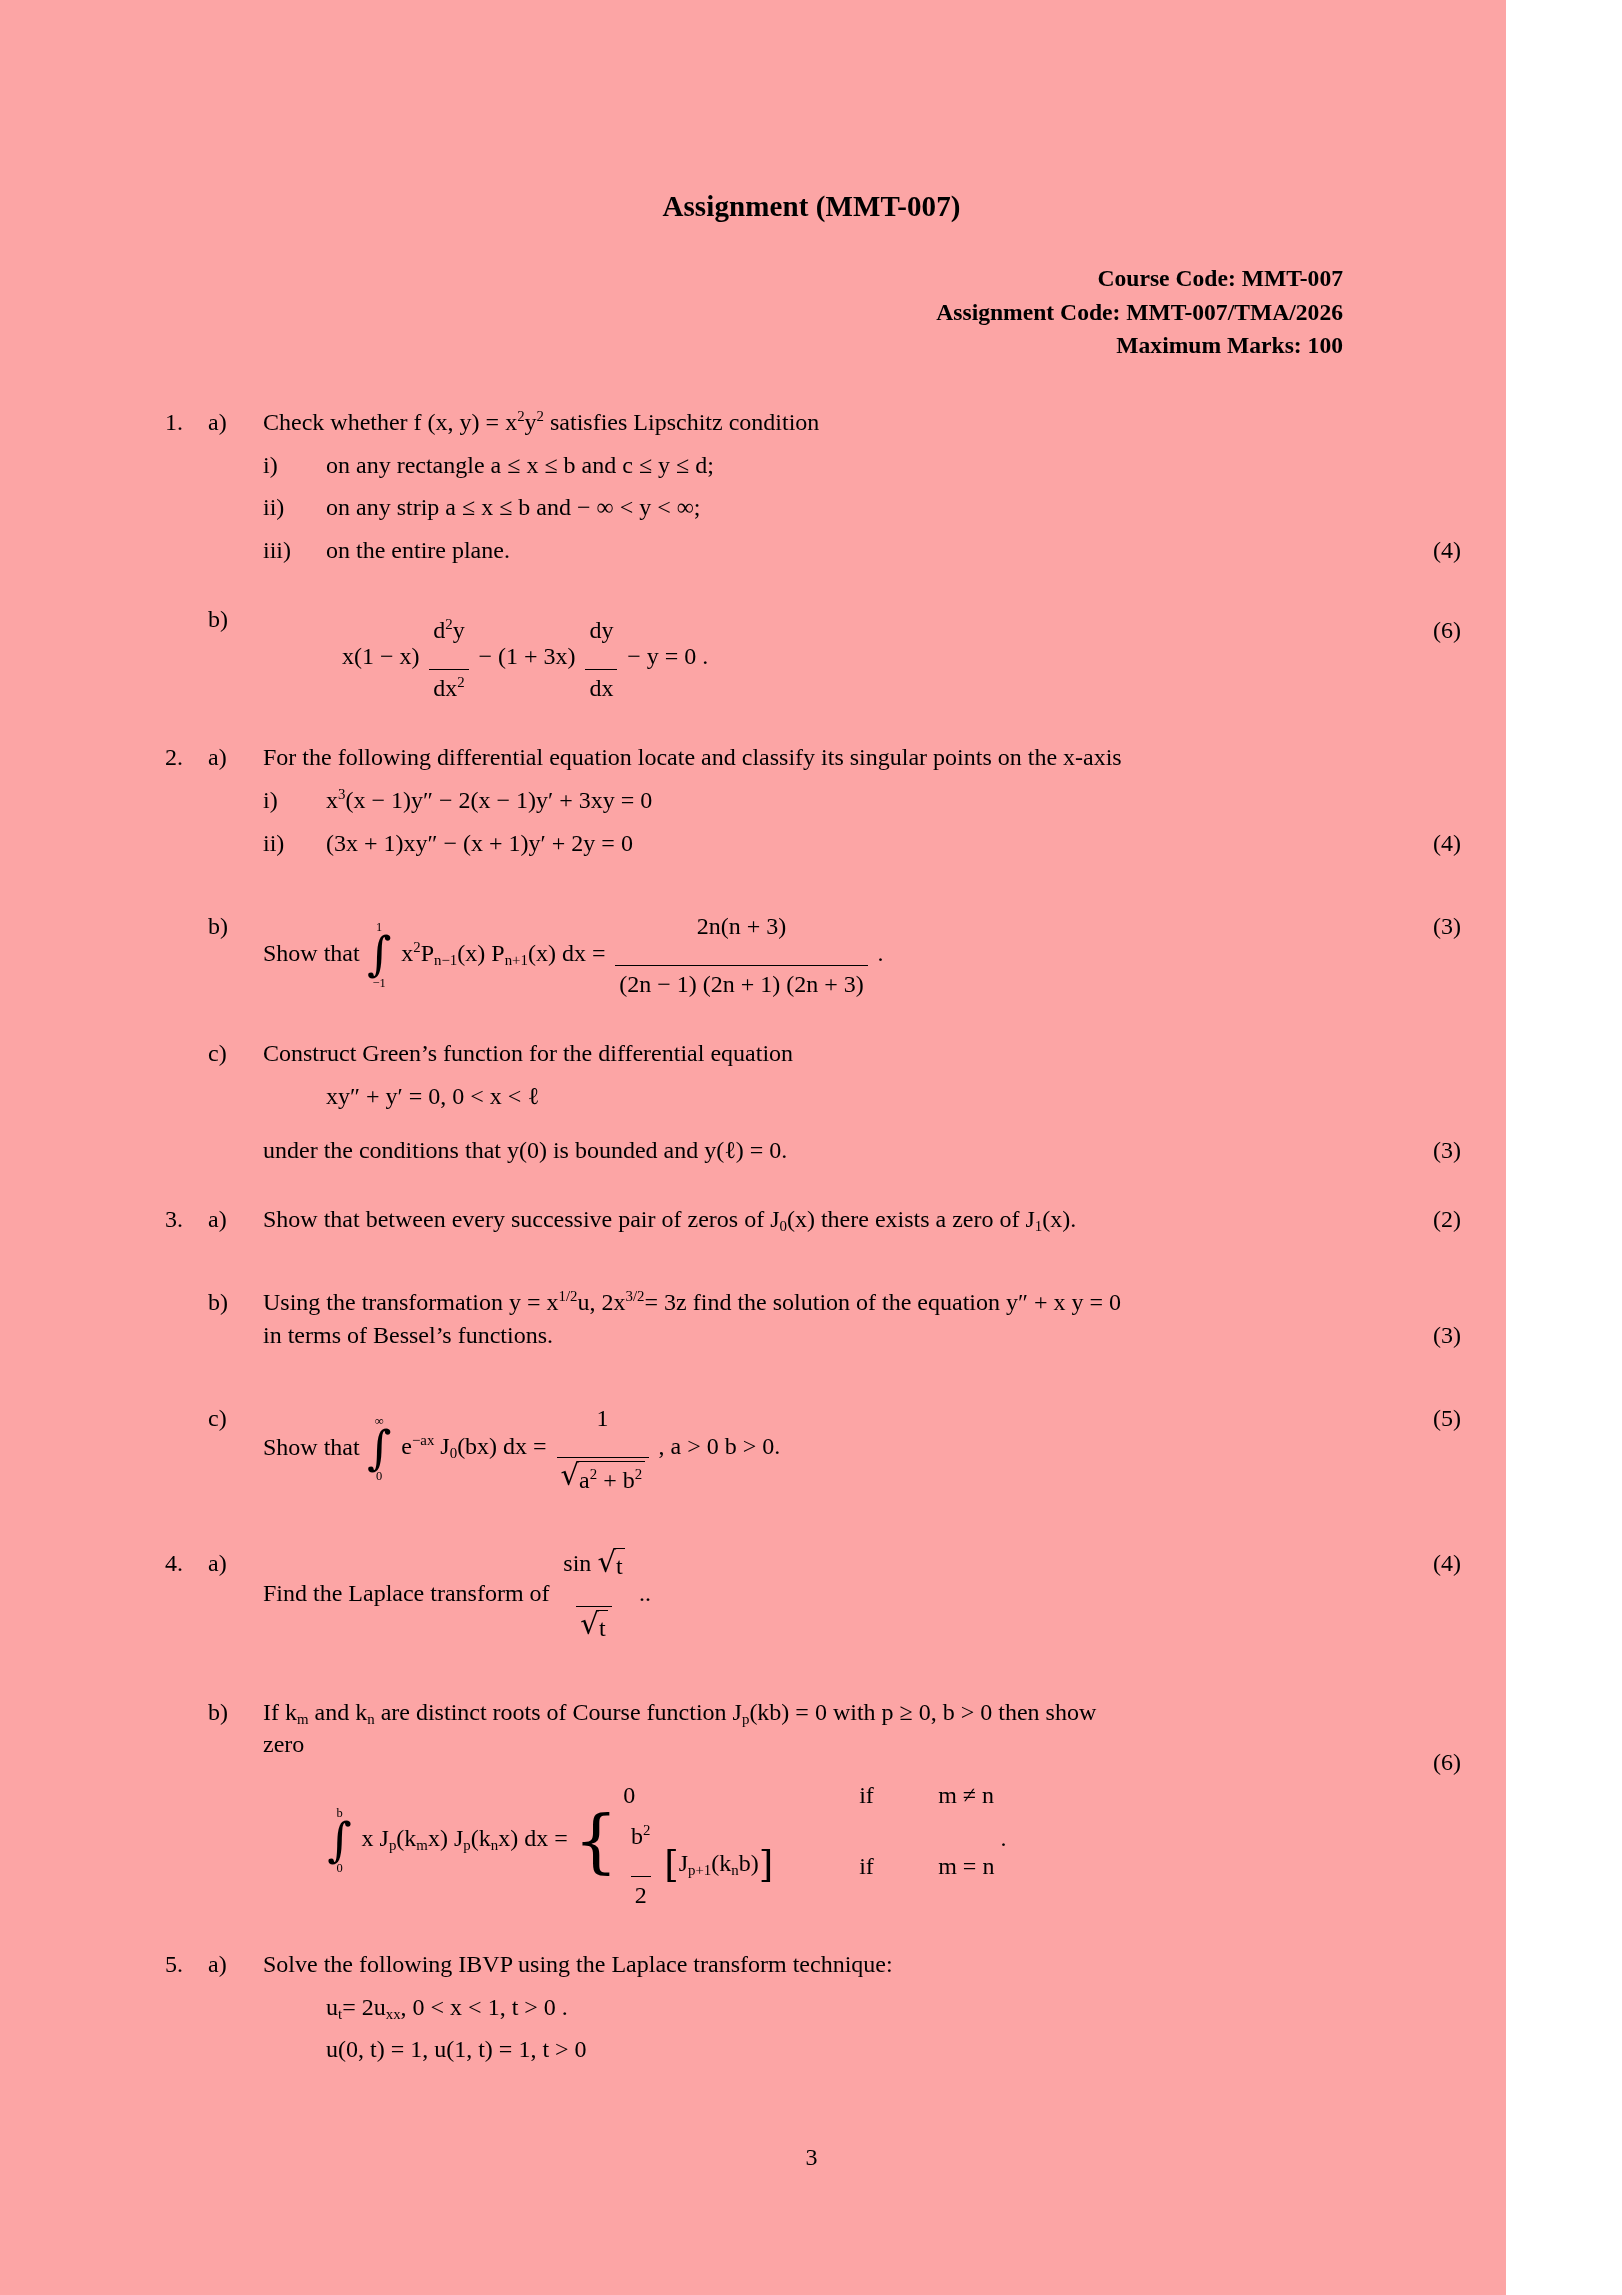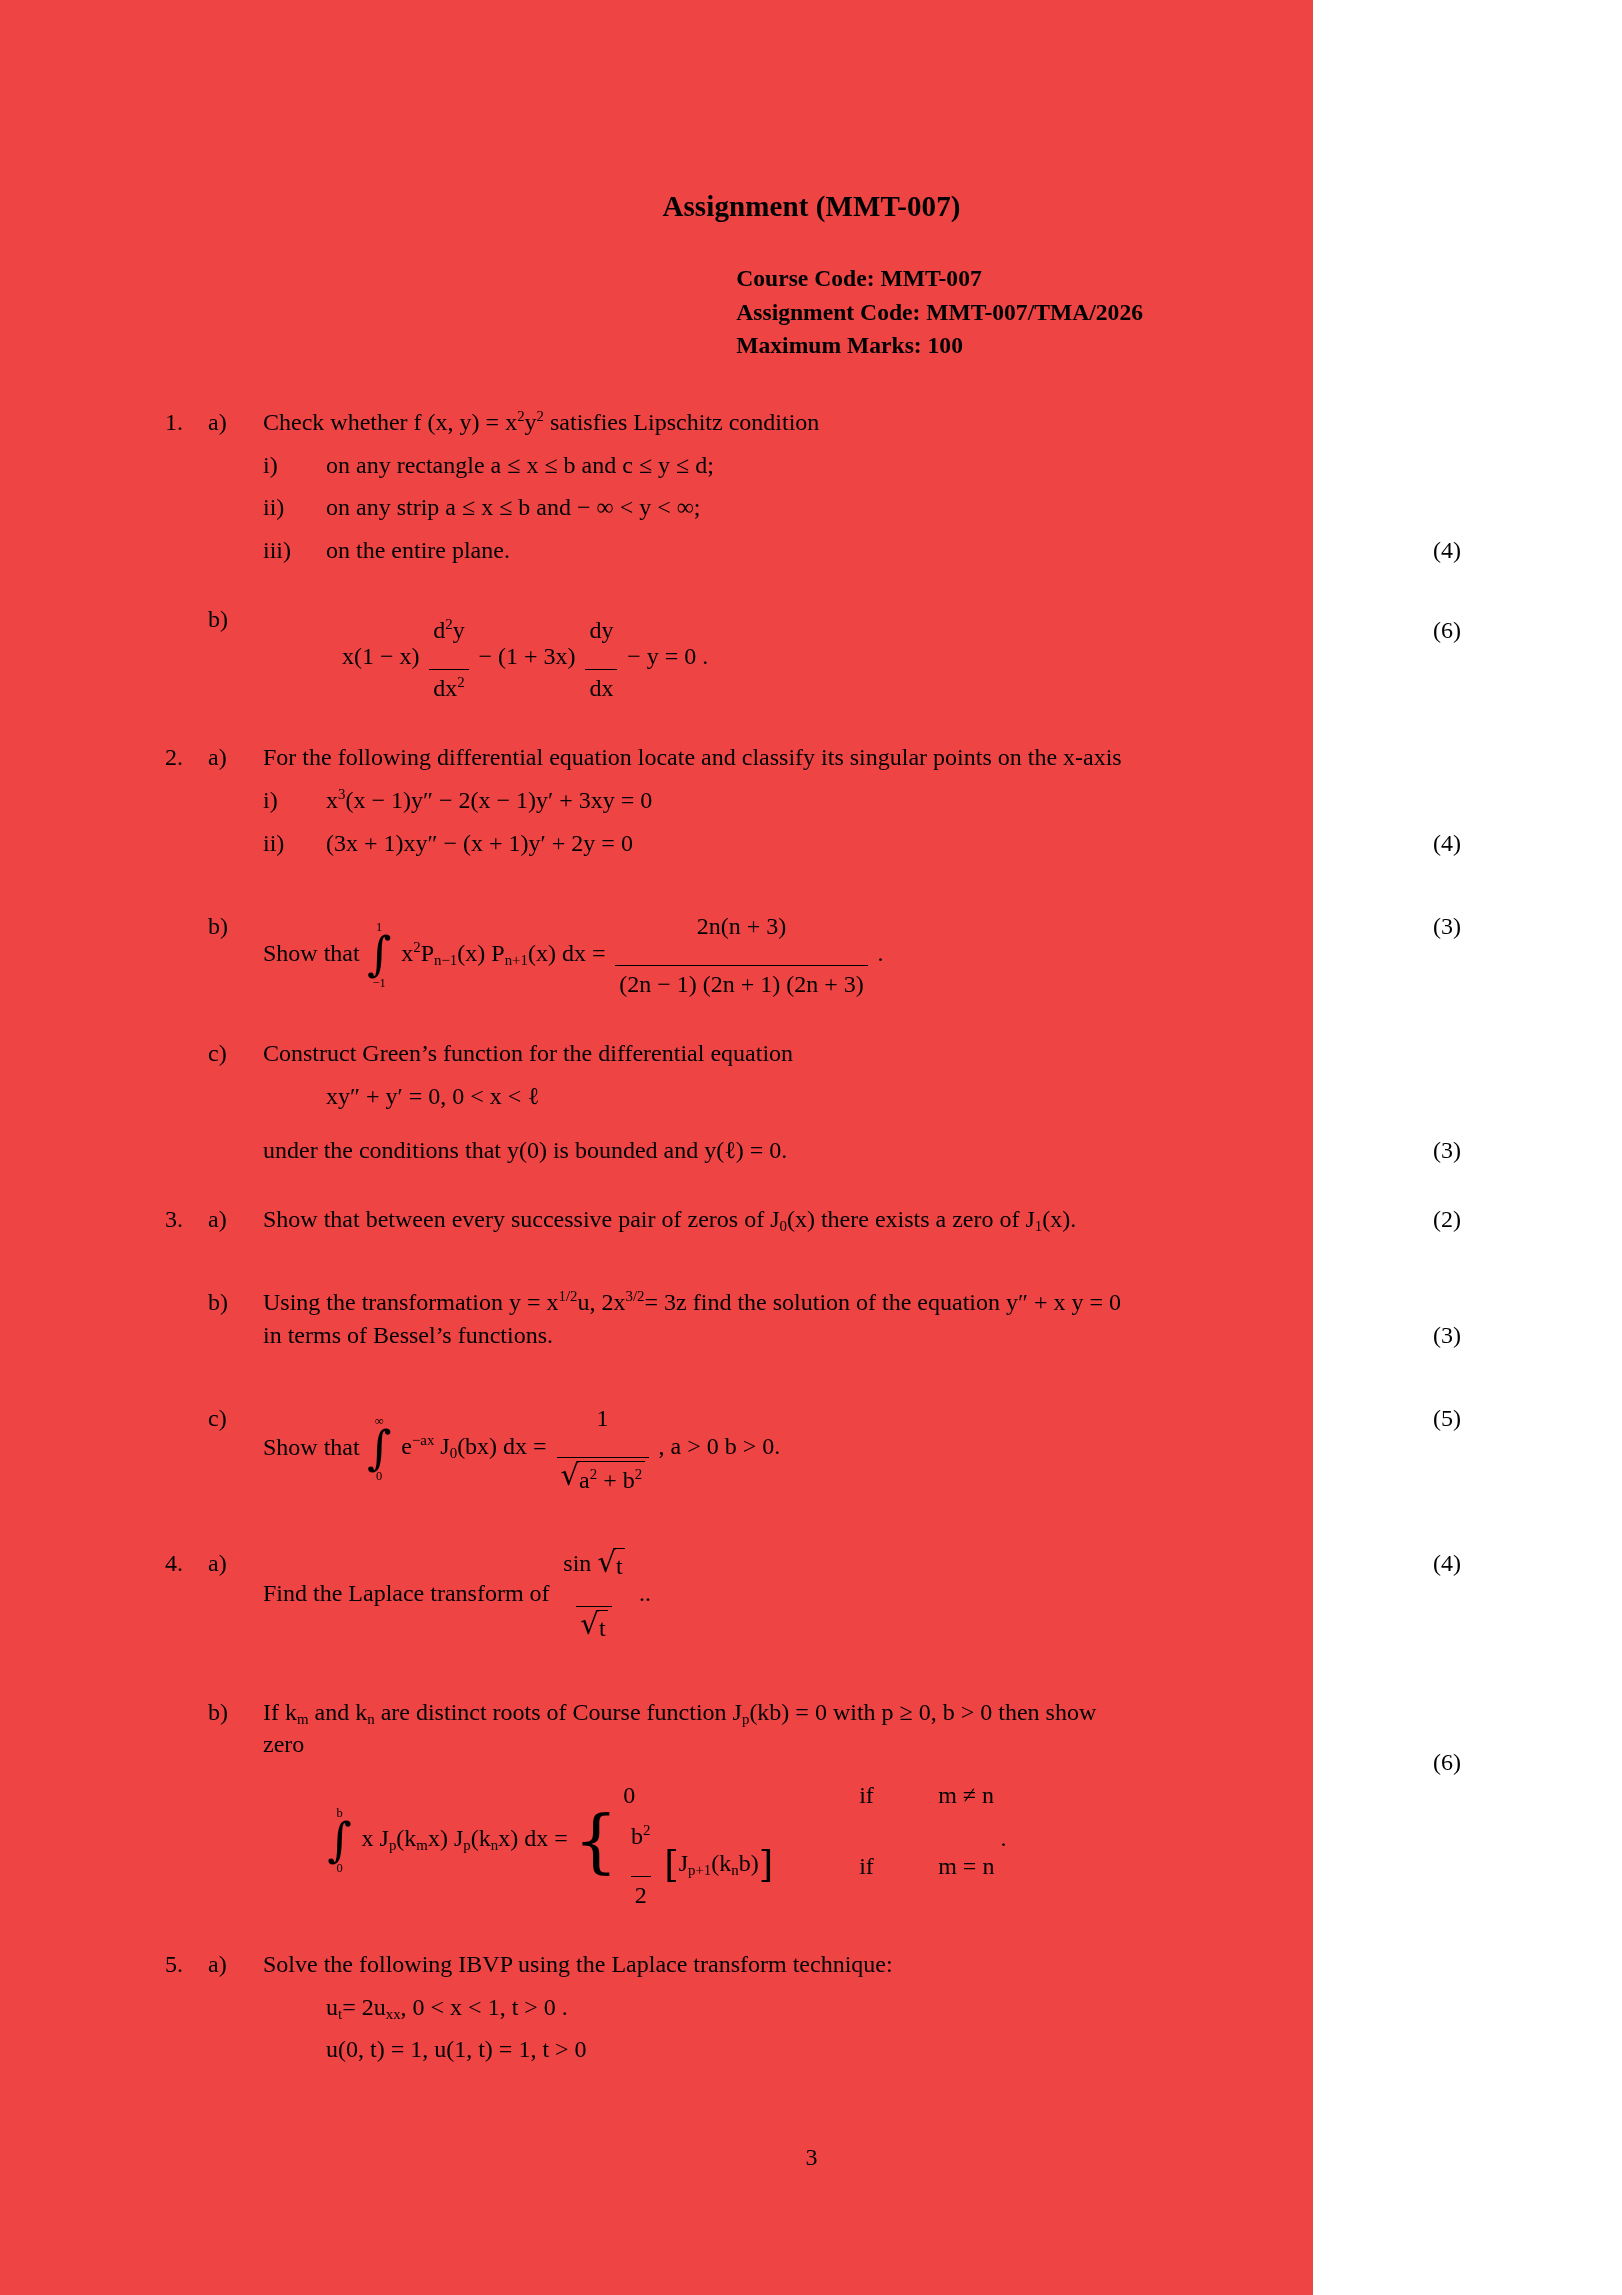--- a/index.html
+++ b/index.html
@@ -2,44 +2,45 @@
 <html style="font-size:10.5px"><head>
 <meta charset="utf-8">
 <style>
   html, body {
     margin: 0;
     padding: 0;
     background: #ffffff;
   }
   .page {
     position: relative;
-    width: 1313px;
+    width: 1506px;
     height: 2295px;
-    background: #ef4444;
+    background: #fca5a5;
     font-family: "Liberation Serif", "DejaVu Serif", serif;
     color: #000000;
     box-sizing: border-box;
     padding-left: 44px;
   }
 
   
   .doc-title {
     position: absolute;
     top: 190px;
     left: 0;
     width: 1623px;
     text-align: center;
     font-size: 29px;
     font-weight: bold;
     letter-spacing: 0.1px;
   }
   .header-block {
     position: absolute;
     top: 262px;
-    right: 170px;
+    right: 163px;
+    text-align: right;
     font-size: 23.6px;
     font-weight: bold;
     line-height: 1.42;
   }
   .header-block div { white-space: nowrap; }
 
   
   .qlist {
     position: absolute;
     top: 406px;

